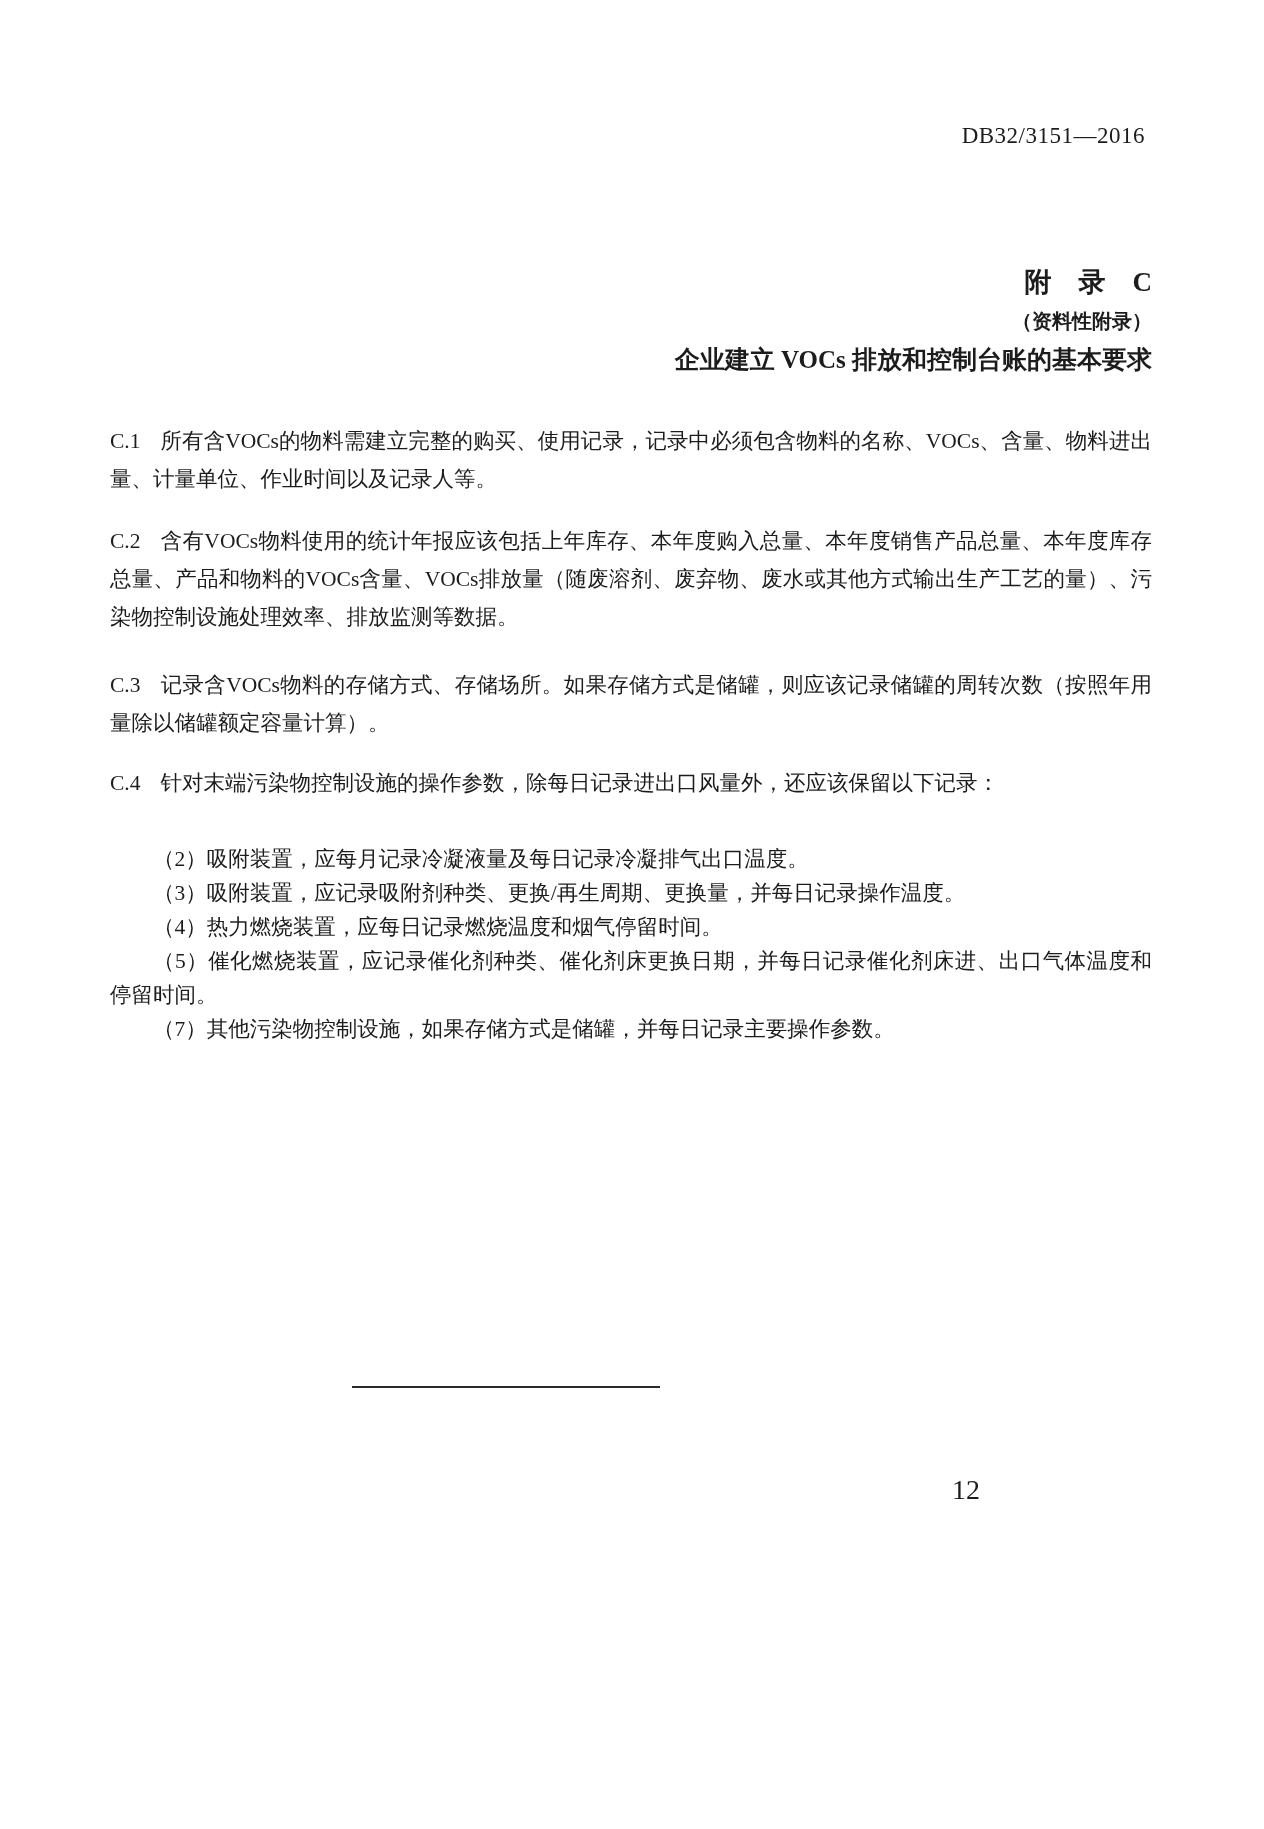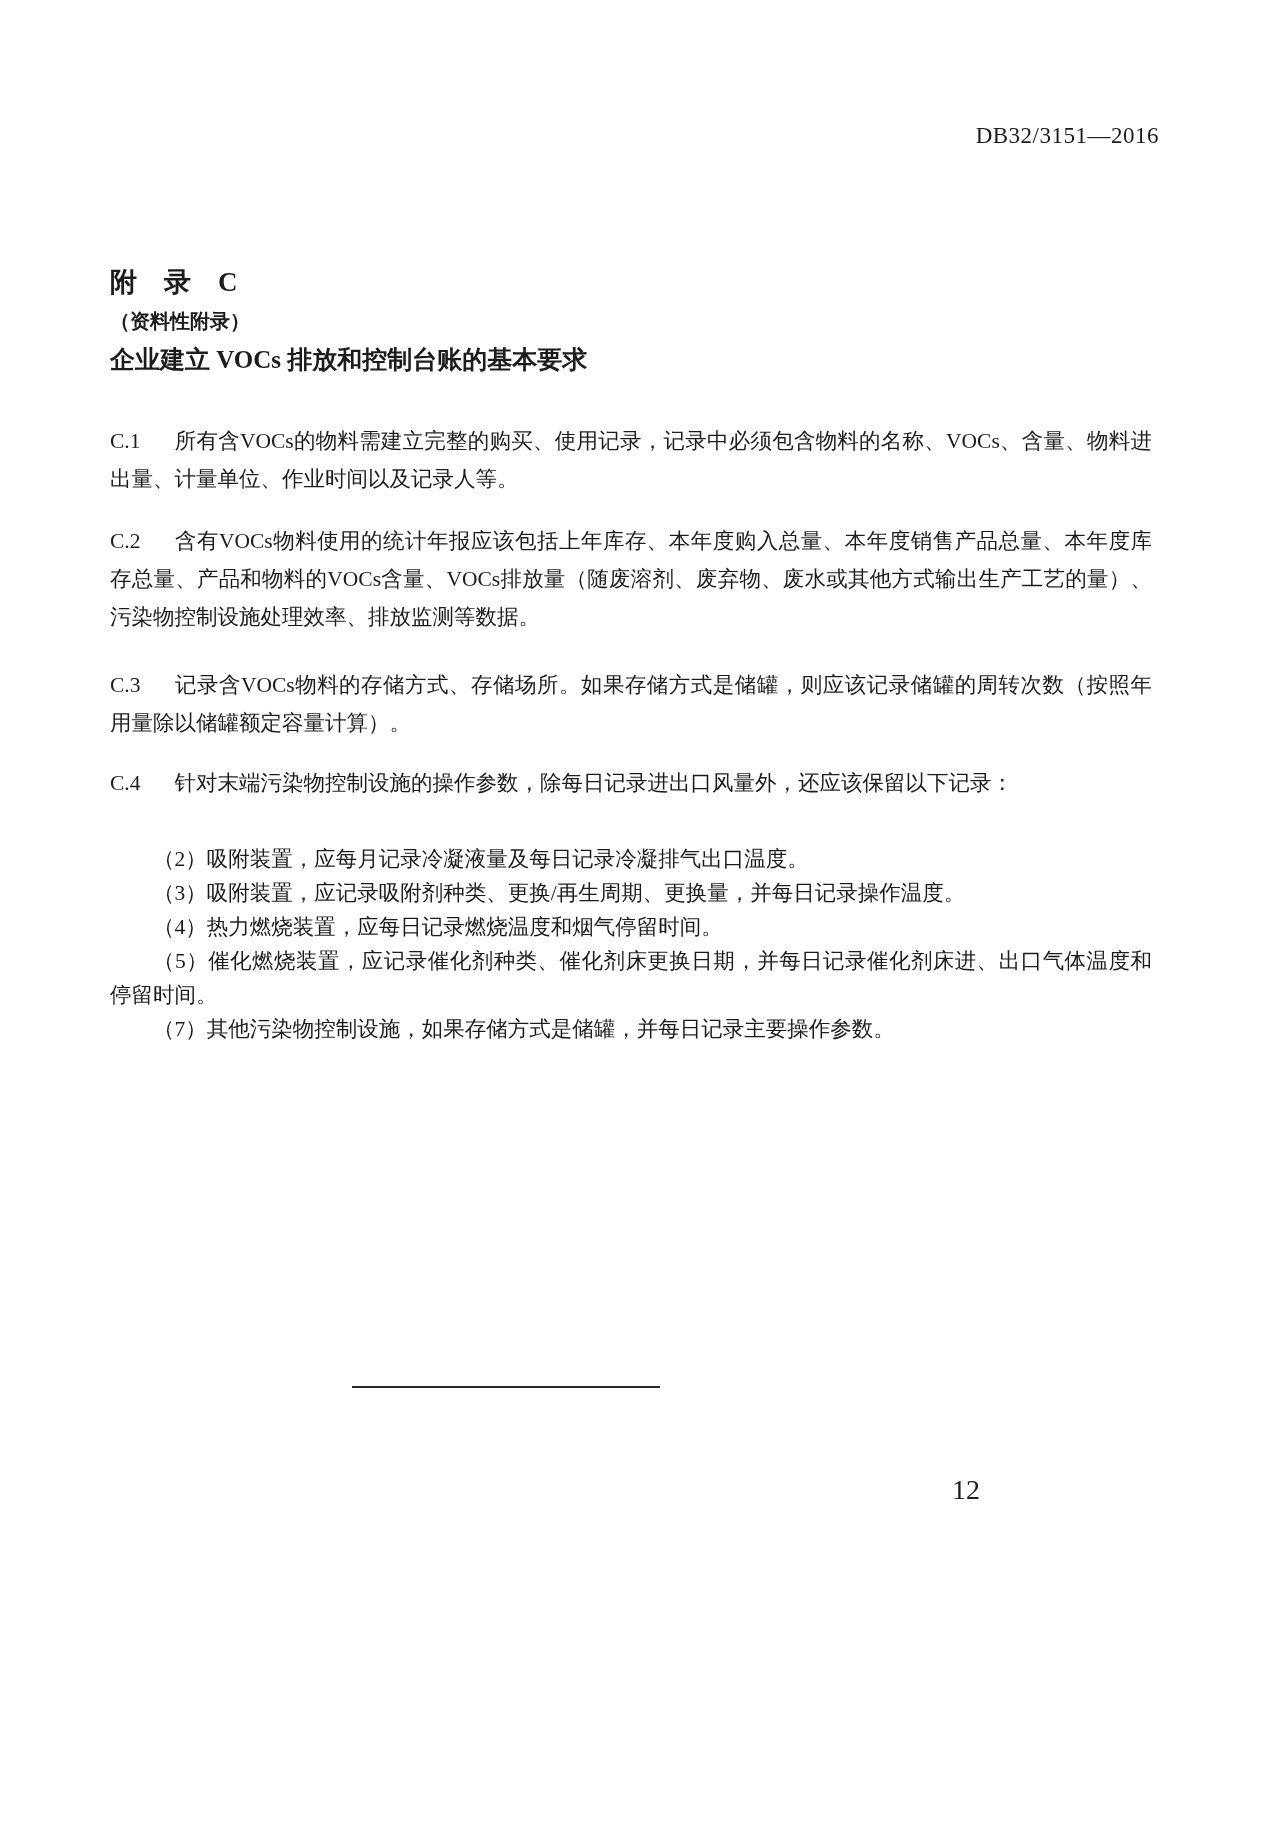--- a/index.html
+++ b/index.html
@@ -9,31 +9,31 @@
     height: 1829px;
     margin: 0 auto;
     background: #ffffff;
     font-family: "Liberation Serif", "DejaVu Serif", serif;
     color: #1c1c1c;
     overflow: hidden;
   }
   .doc-number {
     position: absolute;
     top: 123px;
-    right: 105px;
+    right: 119px;
     font-size: 23px;
     letter-spacing: 0.5px;
   }
   .content {
     position: absolute;
     top: 0;
     left: 110px;
     width: 1042px;
   }
-  .title-block { text-align: left; }
+  .title-block { text-align: right; }
   .title-line1 {
     margin-top: 265px;
     font-size: 27px;
     font-weight: bold;
     line-height: 34px;
   }
   .title-line2 {
     margin-top: 6px;
     font-size: 20px;
     font-weight: bold;
@@ -45,21 +45,21 @@
     font-weight: bold;
     line-height: 32px;
   }
   .para {
     margin: 0;
     font-size: 21.5px;
     line-height: 38px;
     text-align: justify;
     text-justify: inter-ideograph;
   }
-  .para .plabel { margin-right: 34px; }
+  .para .plabel { margin-right: 20px; }
   .para-c1 { margin-top: 46px; }
   .para-c2 { margin-top: 24px; }
   .para-c3 { margin-top: 30px; }
   .para-c4 { margin-top: 22px; }
   .list-block { margin-top: 40px; }
   .list-item {
     margin: 0;
     font-size: 21.5px;
     line-height: 34px;
     text-align: justify;

